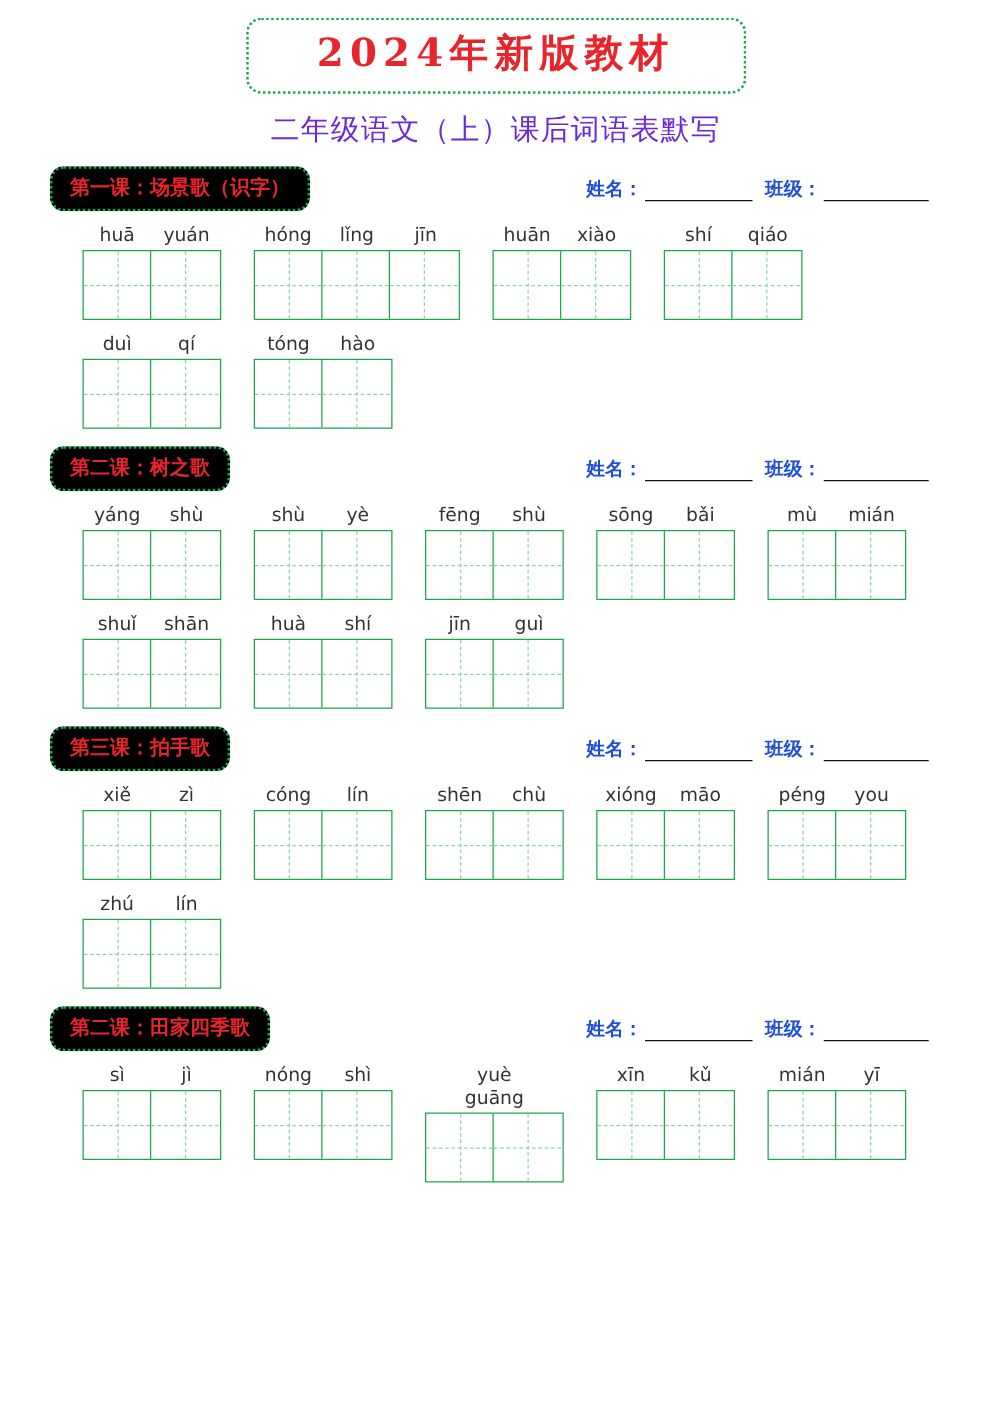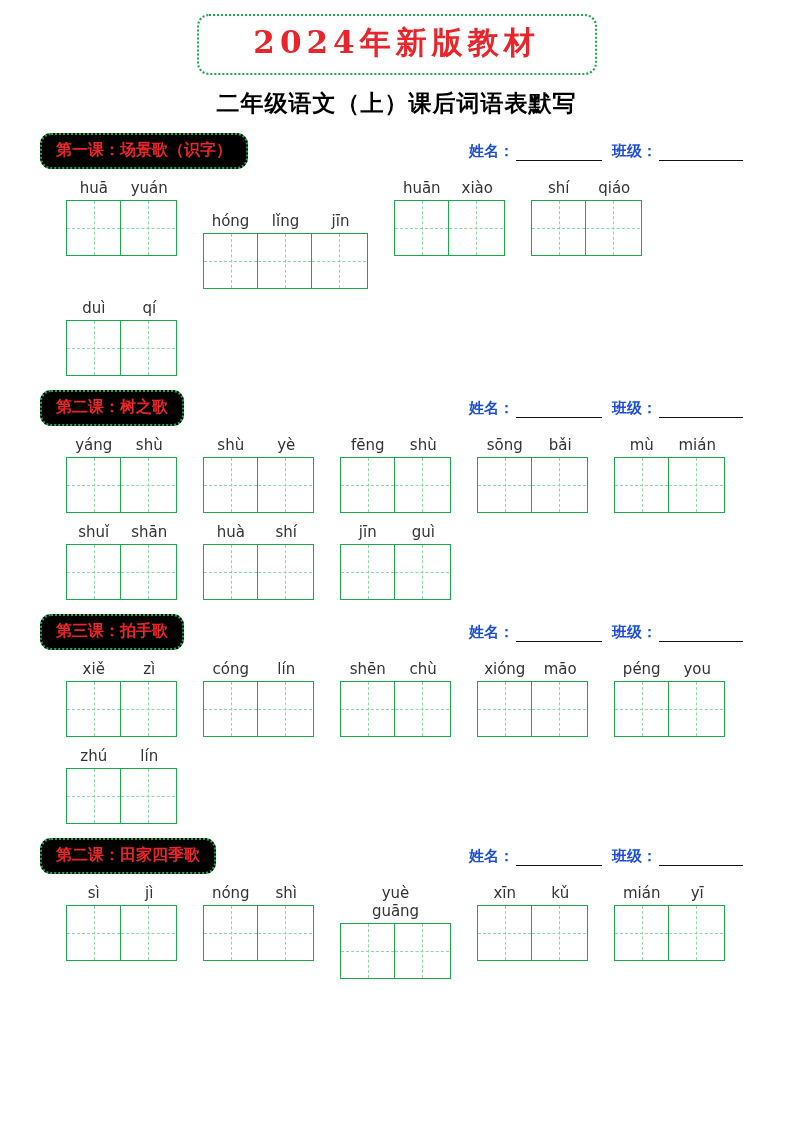--- a/index.html
+++ b/index.html
@@ -38,22 +38,22 @@
     font-size: 31px;
     font-weight: bold;
     color: #e8252a;
     letter-spacing: 5px;
   }
   .subtitle {
     text-align: center;
     margin-top: 13px;
     font-family: "DejaVu Serif", serif;
     font-size: 23px;
-    font-weight: bold;
-    color: #000000;
+    font-weight: normal;
+    color: #6d28d9;
     letter-spacing: 1px;
   }
 
   
   .lesson-head {
     display: flex;
     align-items: center;
     margin-top: 14px;
     height: 36px;
   }
@@ -180,21 +180,21 @@
             <div class="pinyin-line" style="width: 111px;">
               <span>huā</span>
               <span>yuán</span>
             </div>
             <div class="boxes">
               <div class="cell"></div>
               <div class="cell"></div>
             </div>
           </div>
           <div class="word-group">
-            <div class="pinyin-line" style="width: 165px; margin-top: 33px;">
+            <div class="pinyin-line" style="width: 165px;">
               <span>hóng</span>
               <span>lǐng</span>
               <span>jīn</span>
             </div>
             <div class="boxes">
               <div class="cell"></div>
               <div class="cell"></div>
               <div class="cell"></div>
             </div>
           </div>
@@ -217,20 +217,30 @@
               <div class="cell"></div>
               <div class="cell"></div>
             </div>
           </div>
         </div>
         <div class="word-row">
           <div class="word-group">
             <div class="pinyin-line" style="width: 111px;">
               <span>duì</span>
               <span>qí</span>
+            </div>
+            <div class="boxes">
+              <div class="cell"></div>
+              <div class="cell"></div>
+            </div>
+          </div>
+          <div class="word-group">
+            <div class="pinyin-line" style="width: 111px;">
+              <span>tóng</span>
+              <span>hào</span>
             </div>
             <div class="boxes">
               <div class="cell"></div>
               <div class="cell"></div>
             </div>
           </div>
         </div>
       </div>
       <div class="section">
         <div class="lesson-head">

